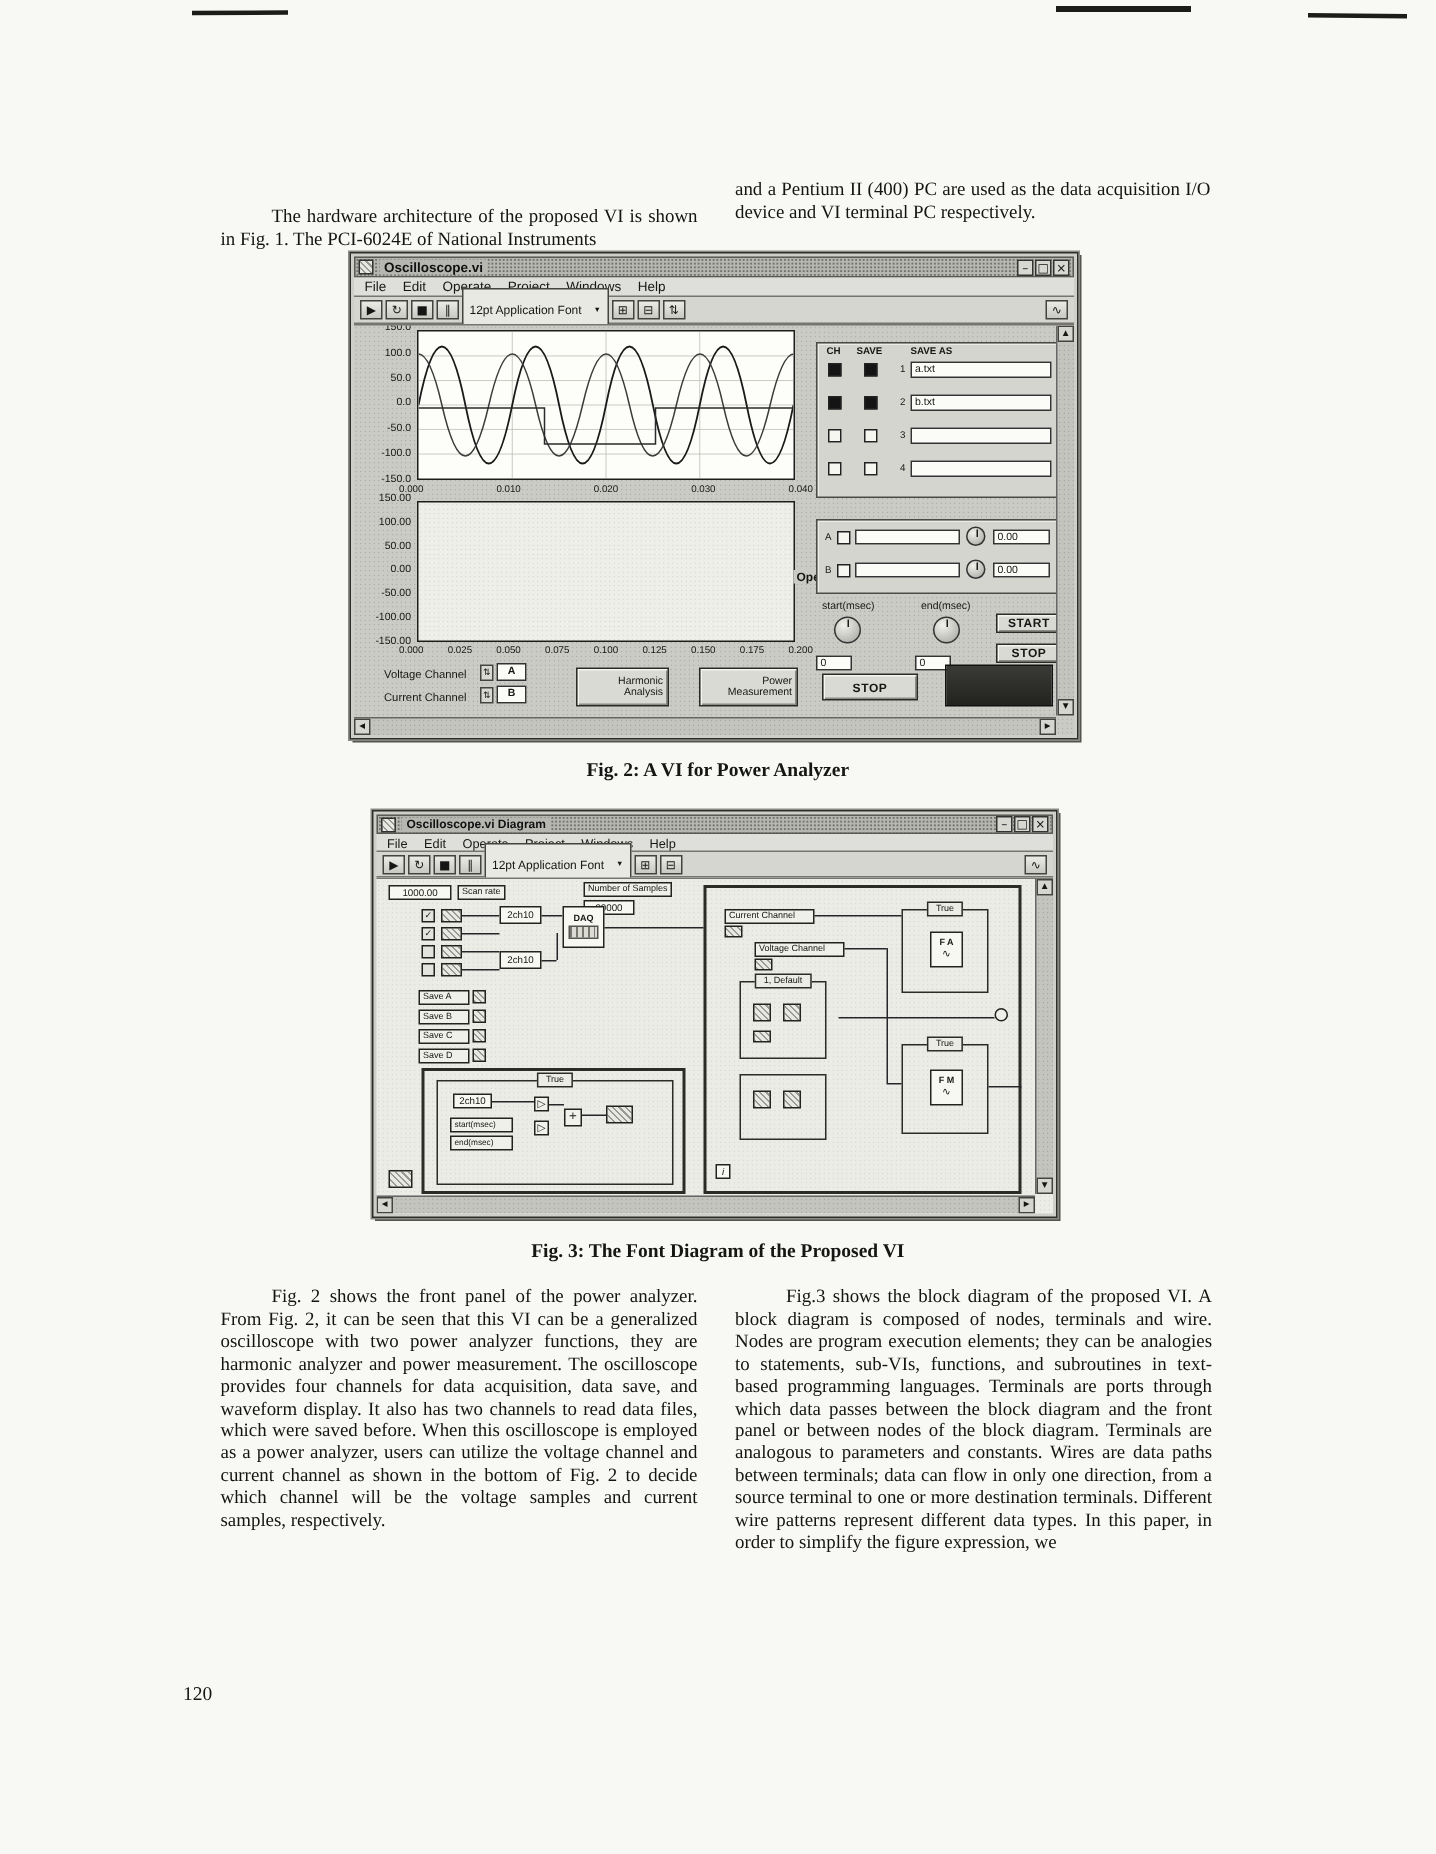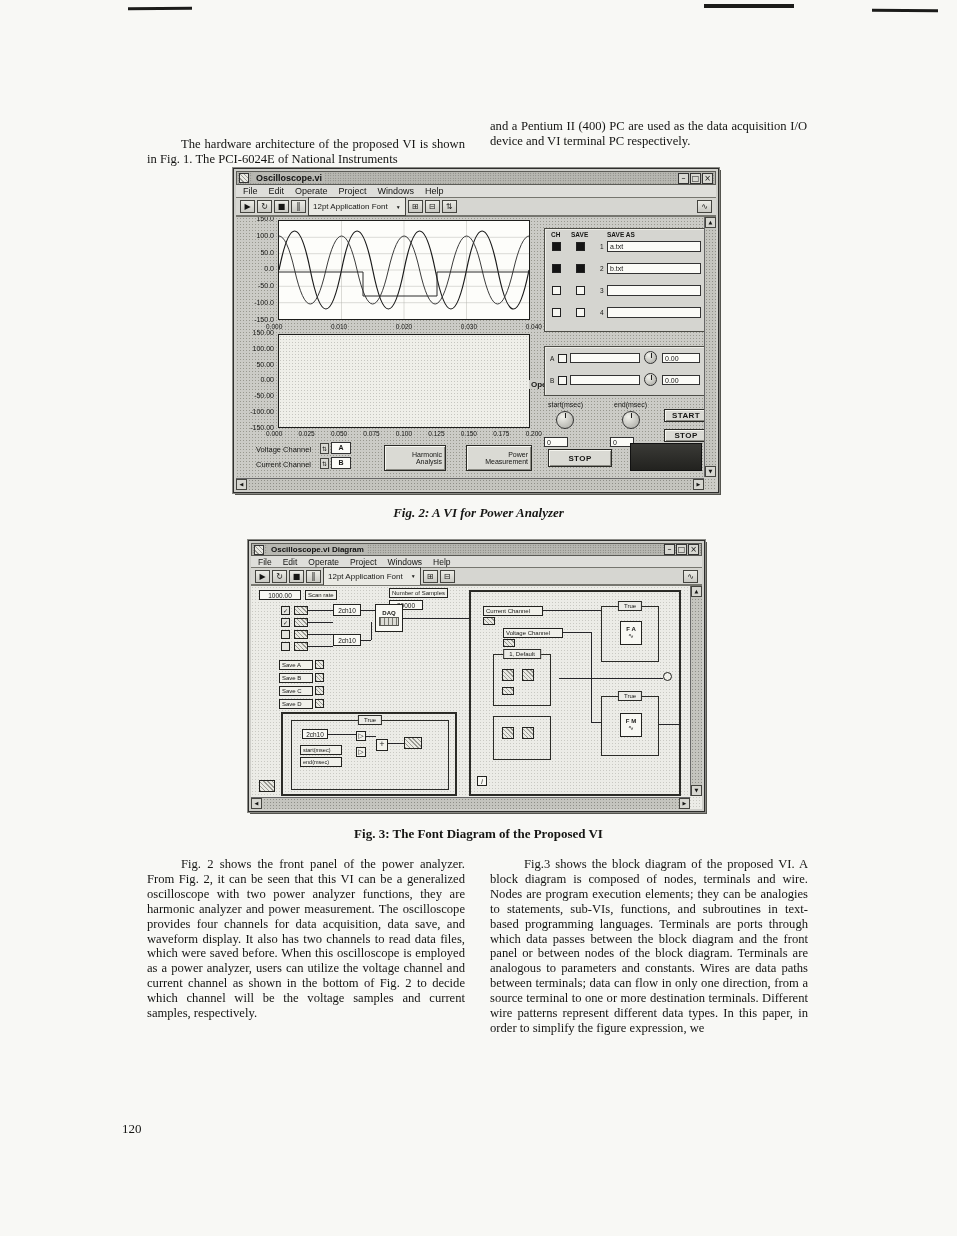--- a/index.html
+++ b/index.html
@@ -20,21 +20,21 @@
   .titlebar .title { font:bold 9px "Liberation Sans", sans-serif; color:#101010; white-space:nowrap; background:#b7b7b1; padding:0 3px; }
   .app-icon { width:10px; height:10px; border:1px solid #333; background:repeating-linear-gradient(45deg,#e8e8e2 0 2px,#9a9a94 2px 3px); flex:0 0 auto; }
   .winbtns { margin-left:auto; display:flex; gap:1px; }
   .wb { width:11px; height:11px; border:1px solid #333; background:#d8d8d2; font:8px/9px "DejaVu Sans", sans-serif; text-align:center; color:#111; }
   .menubar { position:absolute; left:2px; right:2px; display:flex; gap:11px; align-items:center; padding:0 7px;
              background:#dededa; border-bottom:1px solid #76766f; font:9px "Liberation Sans", sans-serif; }
   .toolbar { position:absolute; left:2px; right:2px; display:flex; gap:2px; align-items:center; padding:0 4px;
              background:#d6d6d1; border-bottom:1px solid #76766f; }
   .tbb { width:15px; height:13px; border:1px solid #44443f; background:linear-gradient(#ececе6,#c9c9c3);
          background:linear-gradient(#ecece6,#c9c9c3); font:8px "DejaVu Sans", sans-serif; display:flex; align-items:center; justify-content:center; }
-  .fontbox { height:19px; border:1px solid #44443f; background:#e9e9e3; font:8px "Liberation Sans", sans-serif;
+  .fontbox { height:29px; border:1px solid #44443f; background:#e9e9e3; font:8px "Liberation Sans", sans-serif;
              display:flex; align-items:center; padding:0 4px; gap:8px; white-space:nowrap; }
 
   
   .panel { position:absolute; left:2px; right:2px; bottom:2px; background-color:#cbcbc6;
            background-image:radial-gradient(#98988f 0.5px, transparent 0.6px); background-size:3px 3px;
            border-top:1px solid #76766f; overflow:hidden; }
   .graph { position:absolute; background:#fdfdfa; border:1px solid #1d1d1b; overflow:hidden; }
   .graph.empty { background-color:#efefe9; background-image:radial-gradient(#c6c6c0 0.5px, transparent 0.6px); background-size:3px 3px; }
   .ylabels { position:absolute; display:flex; flex-direction:column; justify-content:space-between; align-items:flex-end;
              font:7px "Liberation Sans", sans-serif; }
@@ -254,21 +254,21 @@
       <span class="sarr">▲</span>
       <span class="sarr">▼</span>
     </div>
     <div class="scroll-h" style="left:0;bottom:0;height:12px;right:12px;">
       <span class="sarr">◀</span>
       <span class="sarr">▶</span>
     </div>
   </div>
 </div>
 
-<div class="caption" style="top:505px;font-style:italic;">Fig. 2: A VI for Power Analyzer</div>
+<div class="caption" style="top:505px;">Fig. 2: A VI for Power Analyzer</div>
 
 <div class="win" style="left:248px;top:540px;width:457px;height:272px;">
   <div class="titlebar" style="height:13px;align-items:center;">
     <span class="app-icon"></span>
     <span class="title" style="font-size:8px;">Oscilloscope.vi Diagram</span>
     <span class="winbtns">
       <span class="wb">–</span>
       <span class="wb">□</span>
       <span class="wb">×</span>
     </span>

